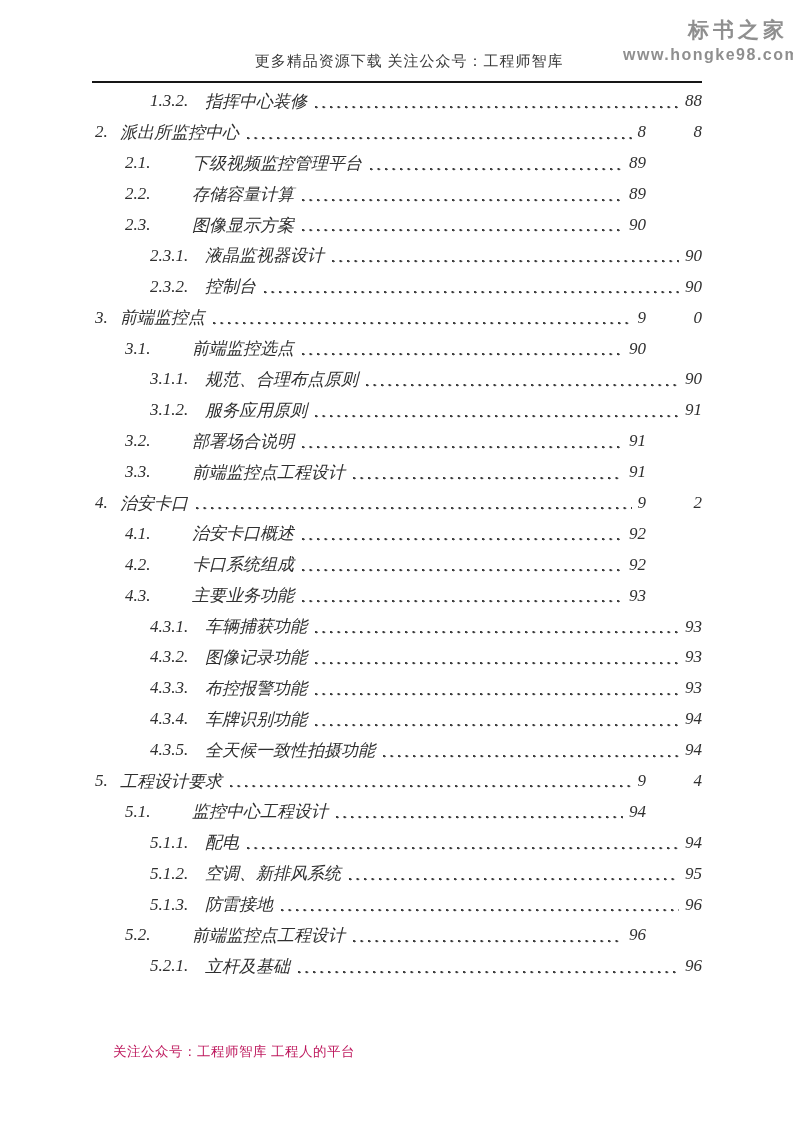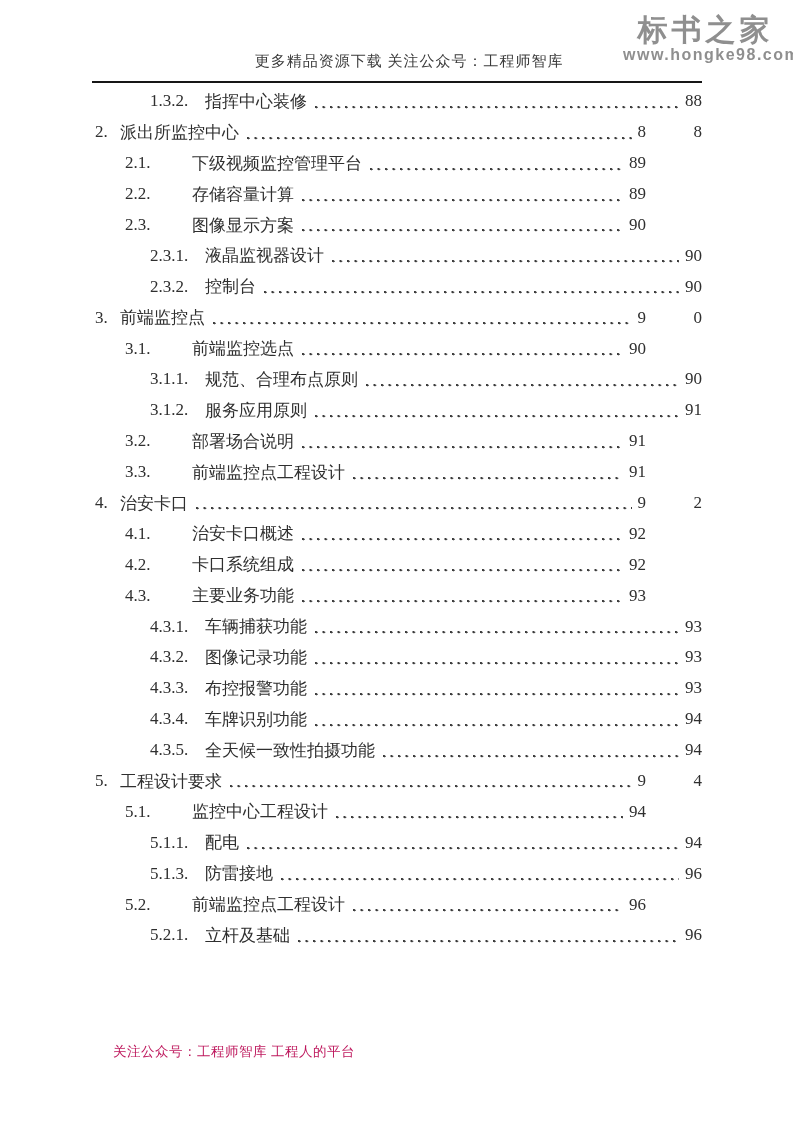--- a/index.html
+++ b/index.html
@@ -13,28 +13,28 @@
     position:absolute;top:52px;left:104px;width:610px;text-align:center;
     font-size:15px;color:#3b3b3b;letter-spacing:1px;
   }
   .hdr-rule{
     position:absolute;top:81px;left:92px;width:610px;height:2px;background:#161616;
   }
   .logo{
     position:absolute;top:13px;right:5px;width:165px;text-align:center;
     font-family:"Liberation Sans","DejaVu Sans",sans-serif;color:#8f8f8f;
   }
-  .logo-mark{font-size:30px;font-weight:bold;letter-spacing:4px;line-height:34px;}
+  .logo-mark{font-size:21px;font-weight:bold;letter-spacing:4px;line-height:34px;text-align:right;}
   .logo-url{font-size:16px;font-weight:bold;letter-spacing:1.5px;line-height:16px;}
   
   .toc{
     position:absolute;top:86px;left:95px;right:87px;padding-right:4px;
     font-size:17px;
   }
-  .toc-row{display:flex;align-items:center;height:30.9px;white-space:nowrap;}
+  .toc-row{display:flex;align-items:center;height:30.9px;white-space:nowrap;font-style:italic;}
   .toc-row .num{flex:0 0 auto;display:inline-block;}
   .toc-row .title{flex:0 0 auto;}
   .toc-row .leader{
     flex:1 1 auto;height:100%;margin:0 6px 0 8px;
     background-image:radial-gradient(circle at 1.2px 1.2px,#3c3c3c 1.15px,rgba(0,0,0,0) 1.4px);
     background-size:7.5px 3px;background-repeat:repeat-x;
     background-position:left bottom 8px;
   }
   .toc-row .page{flex:0 0 auto;}
   .toc-row .tail{flex:0 0 auto;width:56px;text-align:right;}
@@ -230,20 +230,27 @@
     <span class="tail"></span>
   </div>
     <div class="toc-row level-3">
     <span class="num">5.1.1.</span>
     <span class="title">配电</span>
     <span class="leader"></span>
     <span class="page">94</span>
 
   </div>
     <div class="toc-row level-3">
+    <span class="num">5.1.2.</span>
+    <span class="title">空调、新排风系统</span>
+    <span class="leader"></span>
+    <span class="page">95</span>
+
+  </div>
+    <div class="toc-row level-3">
     <span class="num">5.1.3.</span>
     <span class="title">防雷接地</span>
     <span class="leader"></span>
     <span class="page">96</span>
 
   </div>
     <div class="toc-row level-2">
     <span class="num">5.2.</span>
     <span class="title">前端监控点工程设计</span>
     <span class="leader"></span>

